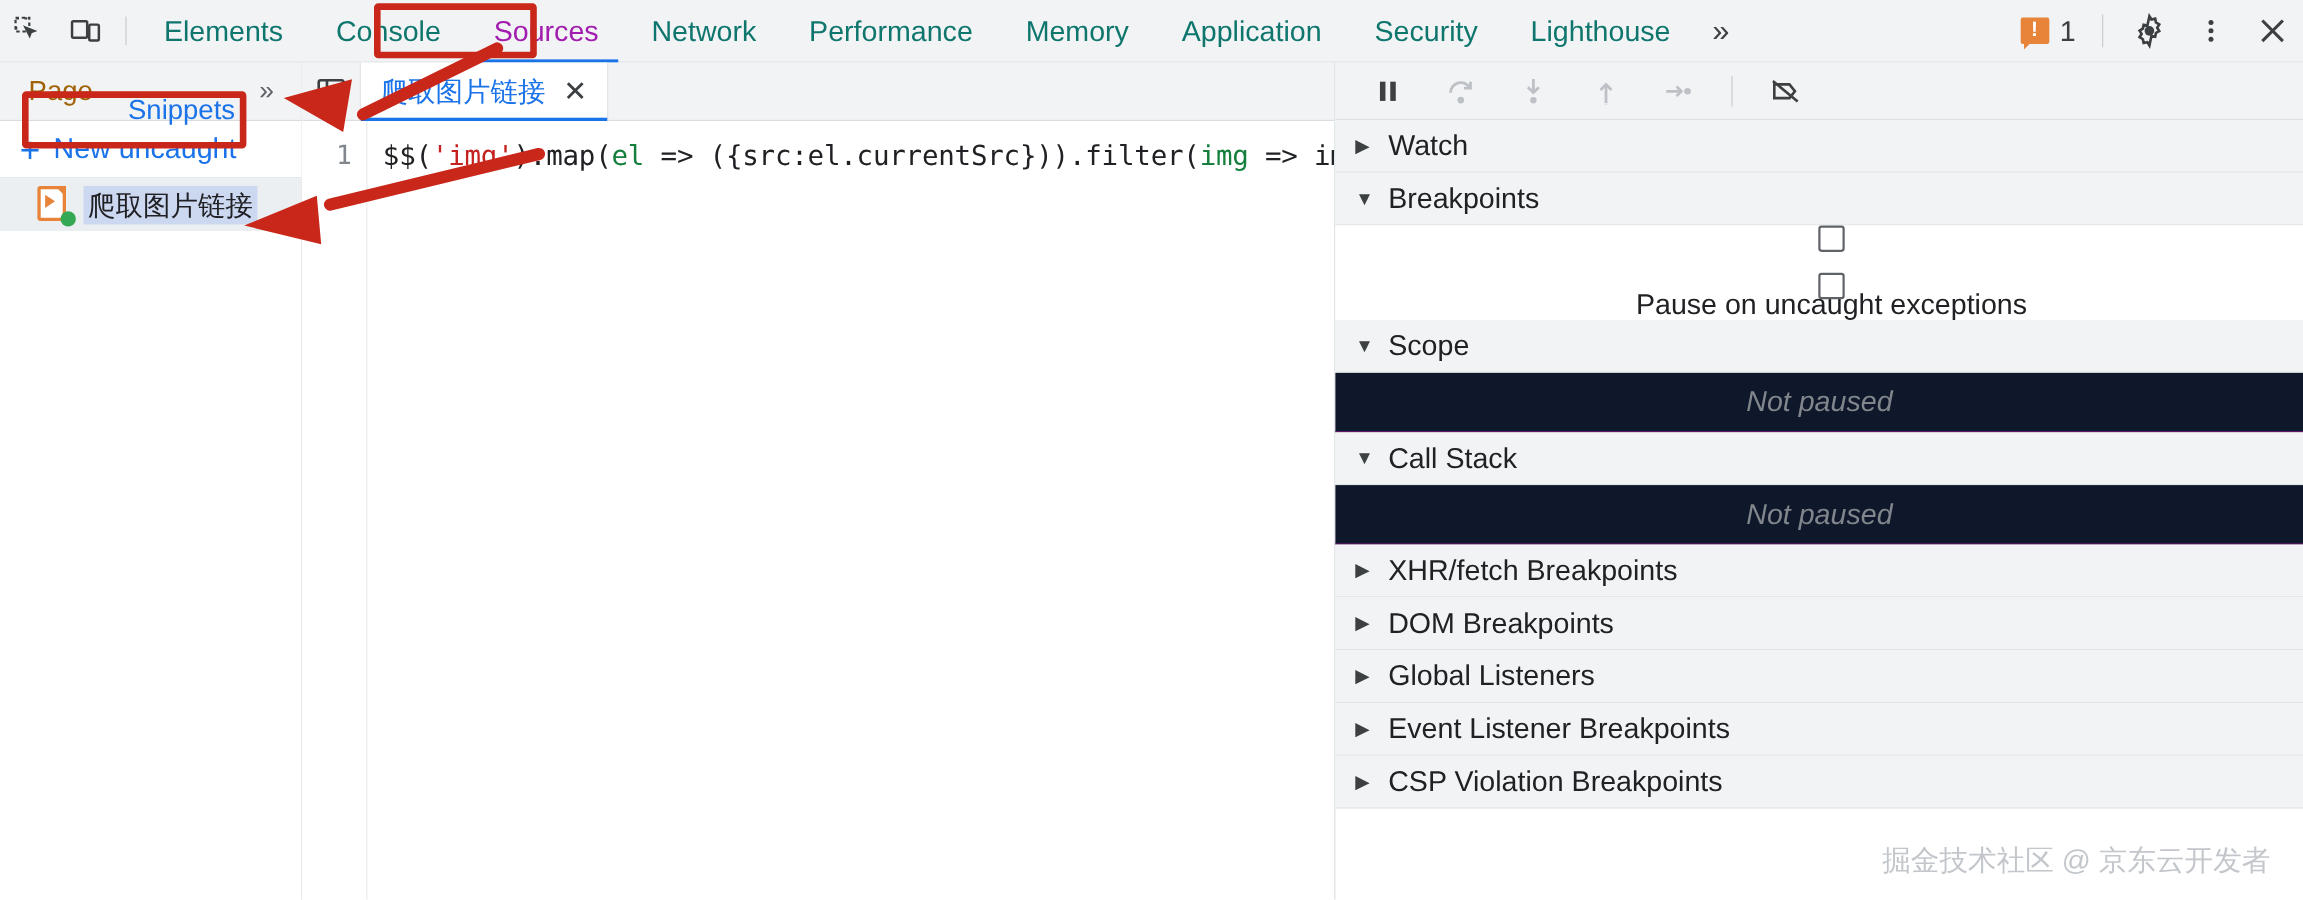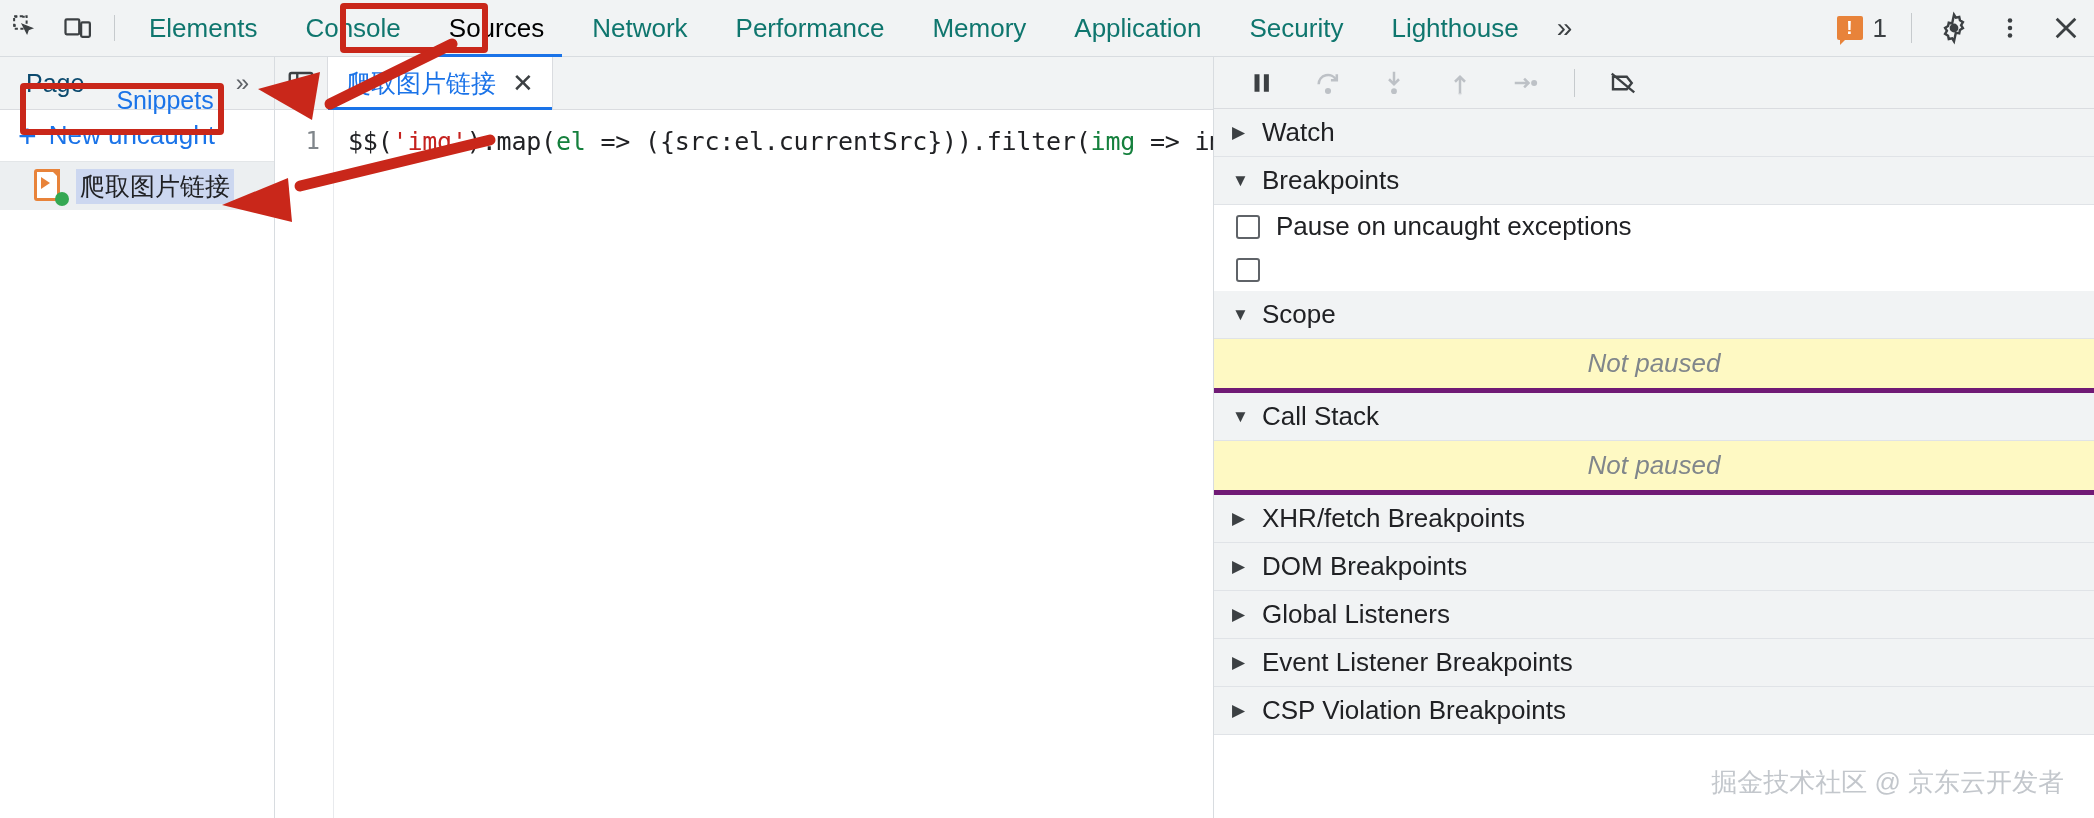--- a/index.html
+++ b/index.html
@@ -20,21 +20,21 @@
   }
   .tb-icon {
     width:52px; height:44px; display:flex; align-items:center; justify-content:center;
     color:#3c4043; flex:none;
   }
   .tb-sep { width:1px; height:26px; background:#c6cacd; margin:0 10px; flex:none; }
   .tab {
     height:57px; padding:0 24px; display:flex; align-items:center; justify-content:center;
     font-size:26px; color:#0f766e; white-space:nowrap; position:relative; flex:none;
   }
-  .tab.active { color:#000000; }
+  .tab.active { color:#a21caf; }
   .tab.active::after {
     content:""; position:absolute; left:6px; right:6px; bottom:0; height:3px; background:#1a73e8;
   }
   .tb-more { font-size:28px; color:#3c4043; padding:0 14px; height:57px; display:flex; align-items:center; flex:none;}
   .tb-spacer { flex:1 1 auto; }
   .err-badge { display:flex; align-items:center; gap:10px; padding:0 10px; flex:none;}
   .err-sq {
     width:26px; height:24px; background:#e8833a; border-radius:2px;
     display:flex; align-items:center; justify-content:center;
     color:#fff; font-size:19px; font-weight:bold; position:relative;
@@ -49,21 +49,21 @@
 
   
   .navpane {
     position:absolute; left:0; top:57px; width:275px; height:761px;
     background:#fff; border-right:1px solid #d8dce0;
   }
   .nav-tabs {
     height:53px; display:flex; align-items:center; background:#f1f3f4;
     border-bottom:1px solid #dadce0; padding-left:10px;
   }
-  .nav-tab { font-size:25px; color:#0c4a6e; padding:0 16px; white-space:nowrap; }
+  .nav-tab { font-size:25px; color:#a16207; padding:0 16px; white-space:nowrap; }
   .nav-tab.active { color:#1a73e8;margin-top:35px; }
   .nav-chevrons { color:#5f6368; font-size:24px; padding:0 6px; }
   .nav-kebab { margin-left:auto; color:#3c4043; font-size:26px; padding:0 14px; }
   .new-snippet {
     height:52px; display:flex; align-items:center; gap:12px; padding-left:18px;
     color:#1a73e8; font-size:26px; background:#fff;
     border-bottom:1px solid #e3e6e8;
   }
   .plus { font-size:32px; line-height:1; color:#1a73e8; font-weight:400; }
   .snippet-row {
@@ -134,30 +134,30 @@
   .dbg-btn { width:60px;height:52px; display:flex;align-items:center;justify-content:center; color:#3c4043;}
   .dbg-btn.dim { color:#bdc1c6; }
   .dbg-sep { width:1px; height:28px; background:#c6cacd; margin:0 12px; }
   .sec-head {
     height:48px; display:flex; align-items:center; gap:14px; padding-left:18px;
     background:#f1f3f4; border-bottom:1px solid #e0e3e7;
     font-size:26px; color:#202124;
   }
   .tri { font-size:17px; color:#3c4043; width:16px; }
   .cb-row {
-    height:43px; display:flex; align-items:center; gap:16px; padding-left:22px;
-    font-size:26px; color:#202124; background:#fff;
+    height:43px; display:flex; align-items:center; gap:32px; padding-left:22px;
+    font-size:26px; color:#202124; background:#fff;flex-direction:column;
   }
   .cb {
     width:24px;height:24px;border:2px solid #5f6368;border-radius:3px;background:#fff;flex:none;
   }
   .notpaused {
     height:54px; display:flex; align-items:center; justify-content:center;
-    font-size:26px; color:#80868b; font-style:italic; background:#fef9c3;
-    border-bottom:5px solid #701a75;
+    font-size:26px; color:#80868b; font-style:italic; background:#0f172a;
+    border-bottom:1px solid #701a75;
   }
 
   
   .anno { position:absolute; pointer-events:none; }
   .box-sources {
     left:340px; top:3px; width:148px; height:50px;
     border:6px solid #c9271a; border-radius:4px;
   }
   .box-newsnip {
     left:20px; top:83px; width:204px; height:52px;

